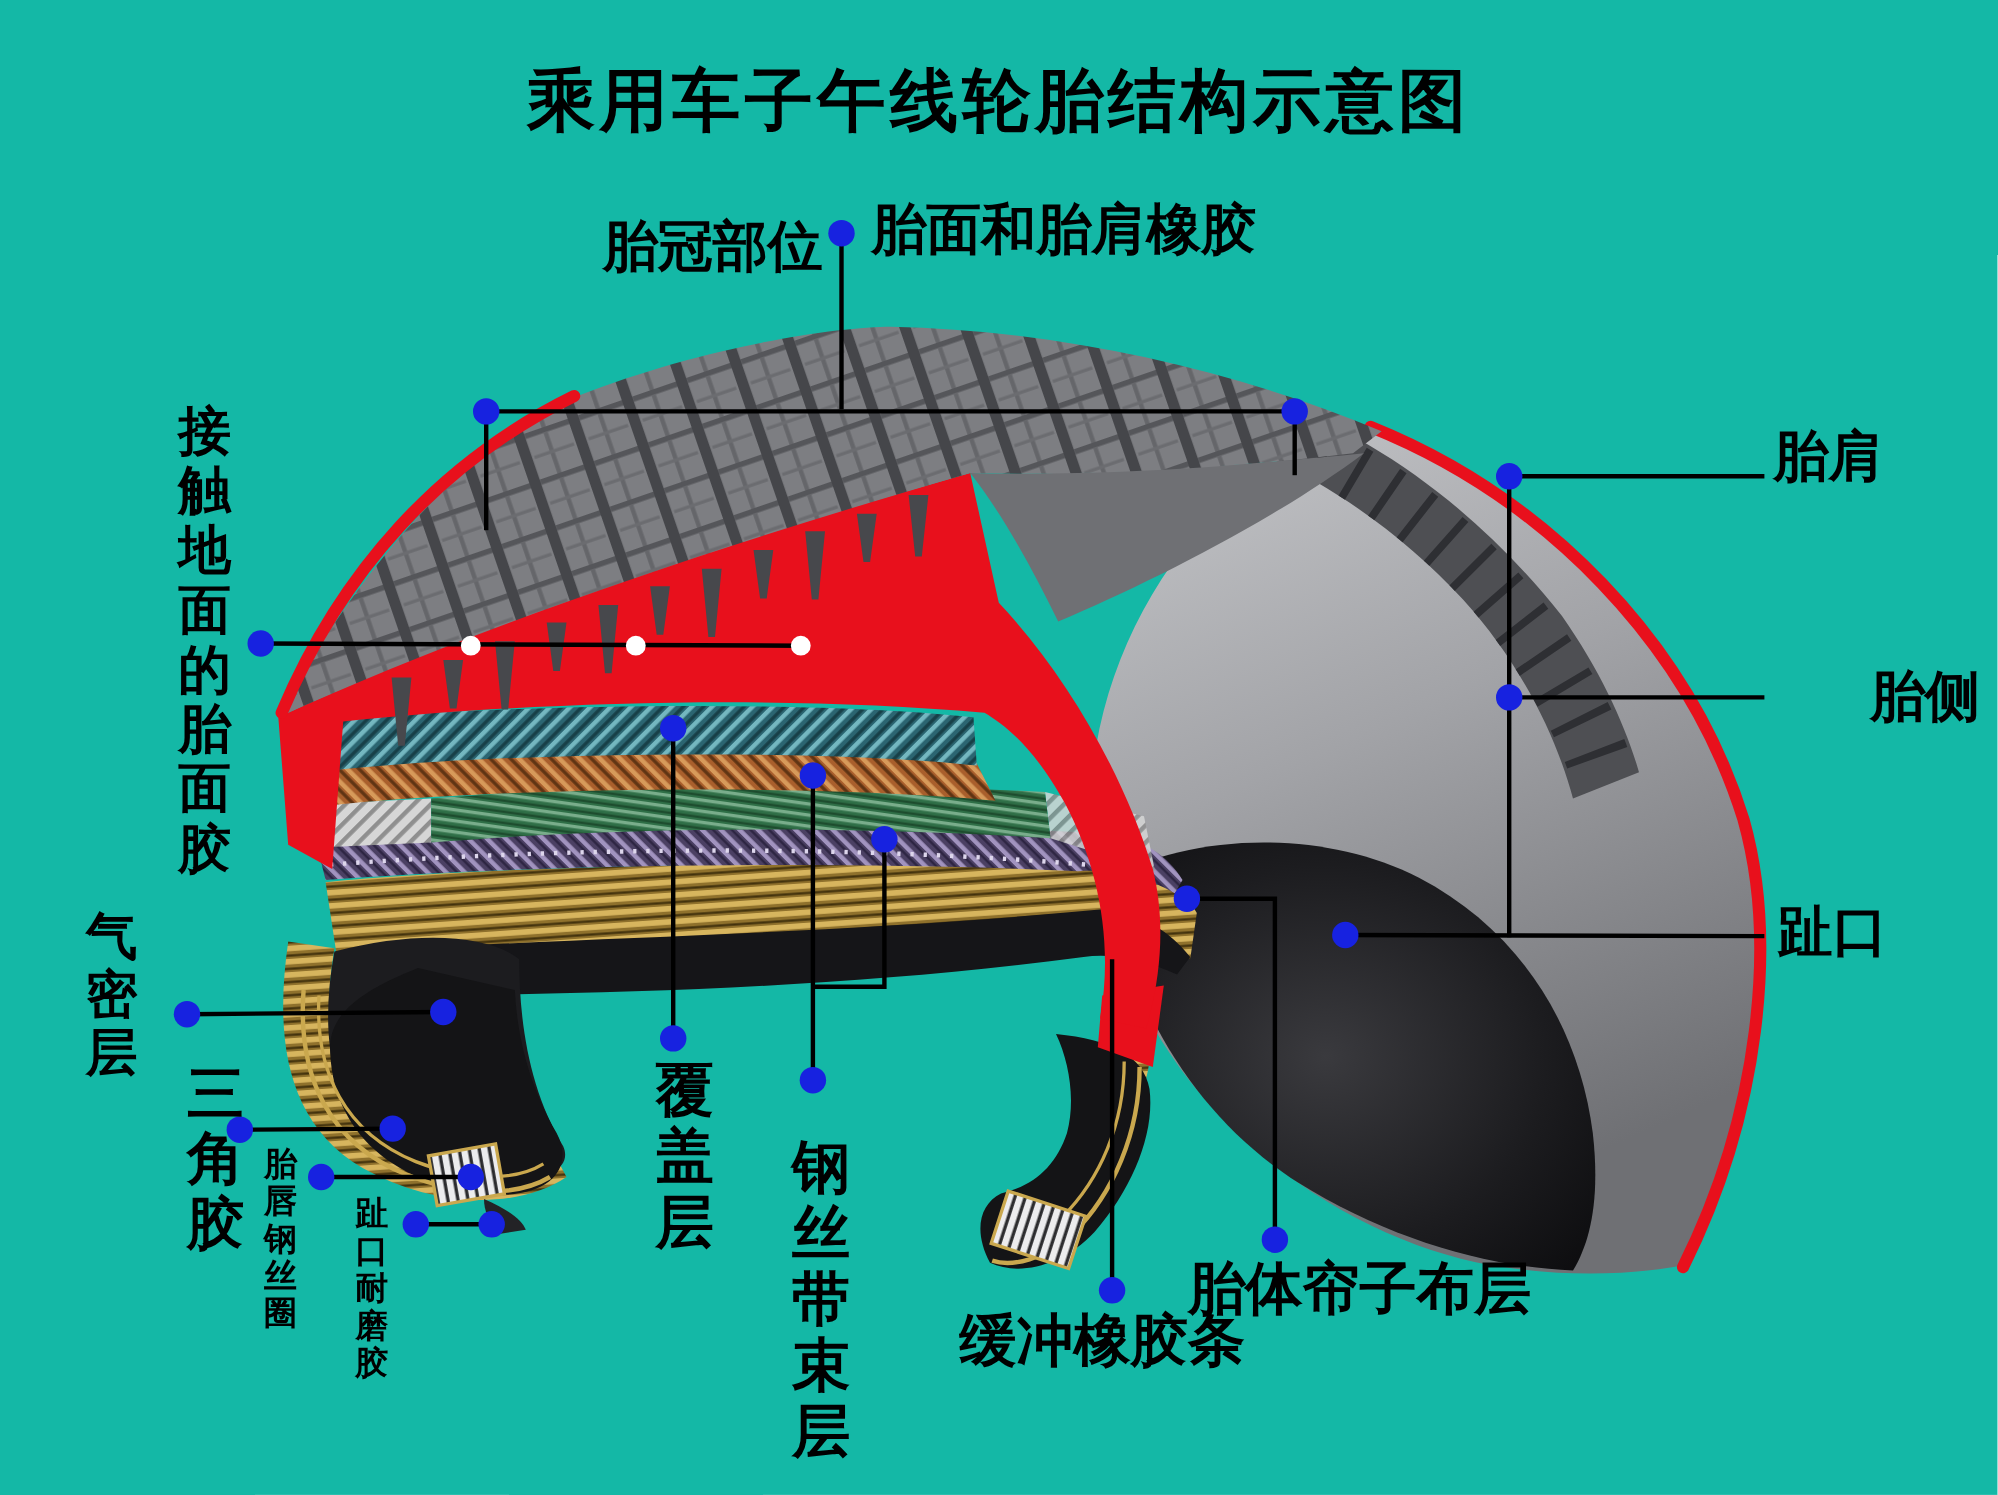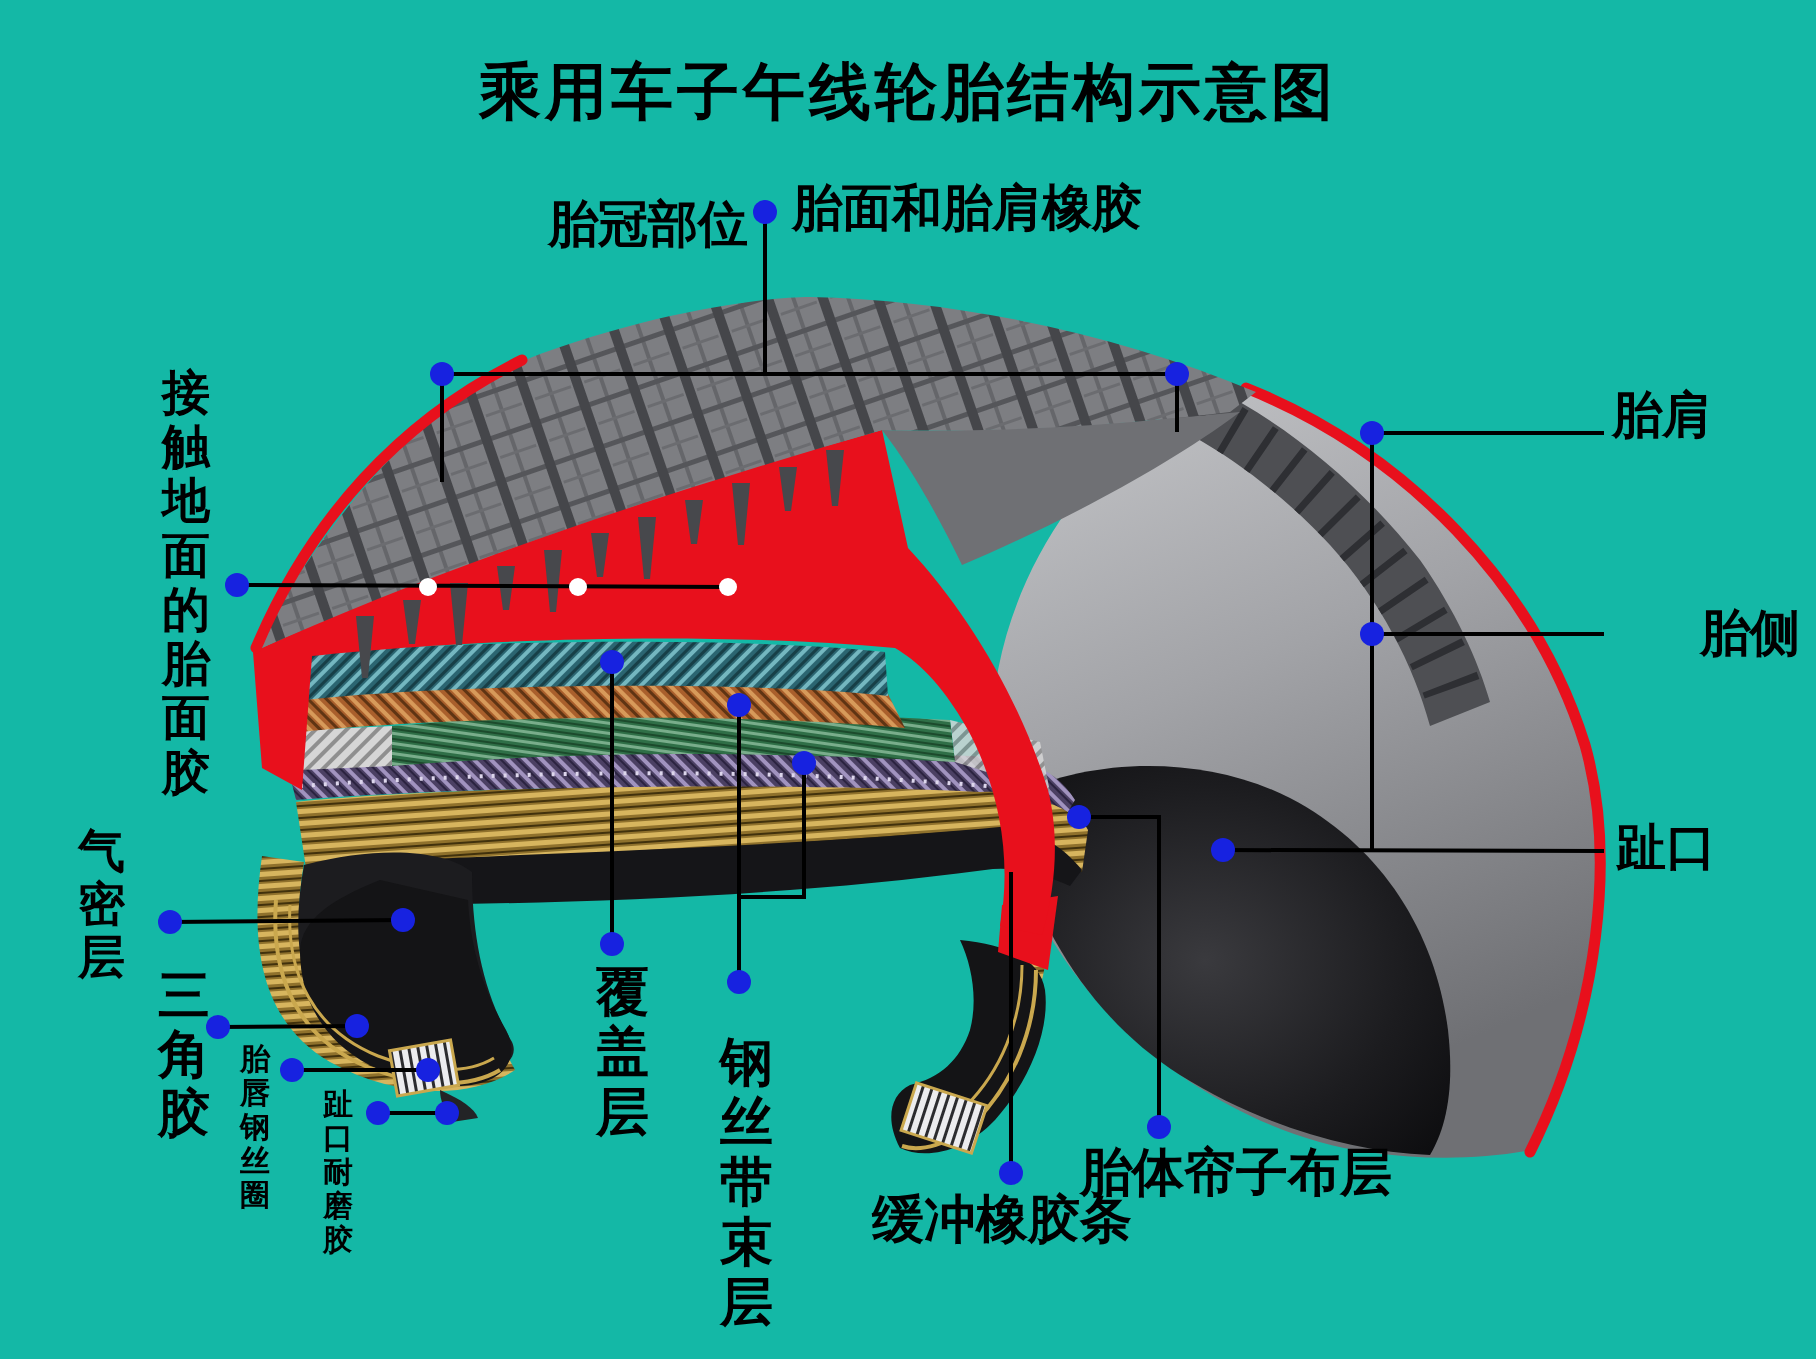--- a/index.html
+++ b/index.html
@@ -221,21 +221,21 @@
   </svg>
 
   <div class="title">乘用车子午线轮胎结构示意图</div>
 
   <div class="label fs50" style="left:548px;top:181px;margin-top:16px;">胎冠部位</div>
   <div class="label fs50" style="left:792px;top:181px;">胎面和胎肩橡胶</div>
 
   <div class="label v fs48" style="left:162px;top:366px;">接触地面的胎面胶</div>
 
   <div class="label v fs47" style="left:78px;top:824px;">气密层</div>
-  <div class="label v fs52" style="left:158px;top:966px;">三角胶</div>
+  <div class="label v fs52" style="left:170px;top:966px;">三角胶</div>
   <div class="label v fs30" style="left:240px;top:1042px;">胎唇钢丝圈</div>
   <div class="label v fs30" style="left:323px;top:1087px;">趾口耐磨胶</div>
 
   <div class="label v fs53" style="left:596px;top:962px;">覆盖层</div>
   <div class="label v fs53" style="left:720px;top:1032px;">钢丝带束层</div>
 
   <div class="label fs52" style="left:872px;top:1191px;">缓冲橡胶条</div>
   <div class="label fs52" style="left:1080px;top:1144px;text-align:right;">胎体帘子布层</div>
 
   <div class="label fs50" style="left:1612px;top:388px;">胎肩</div>

